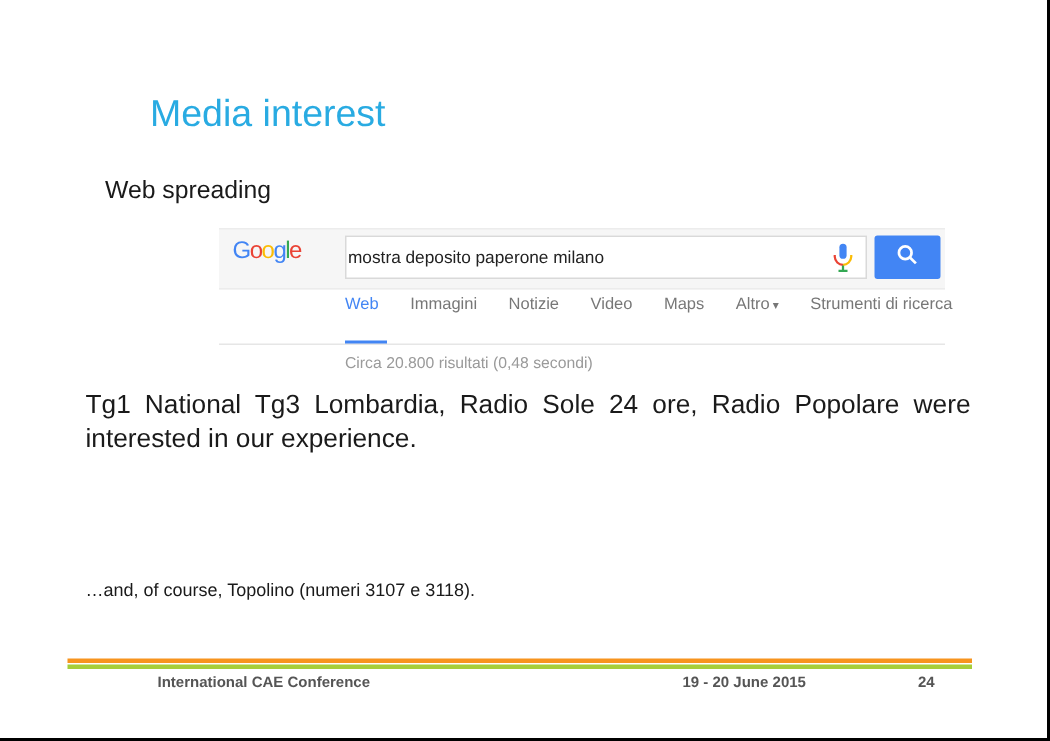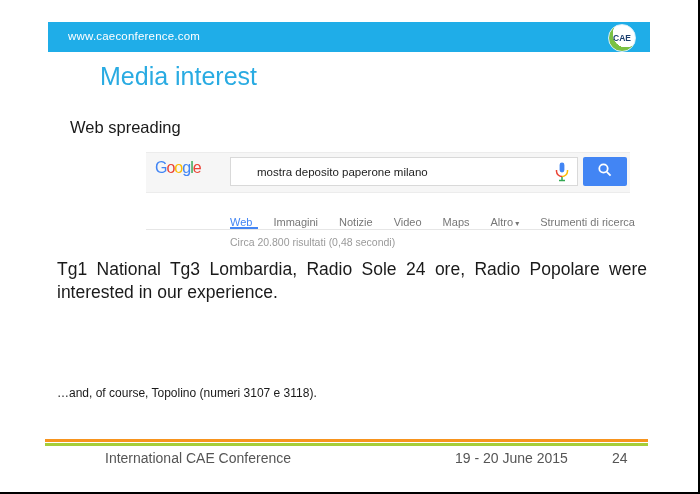--- a/index.html
+++ b/index.html
@@ -23,57 +23,51 @@
   .google{position:absolute;left:135px;top:150px;width:497px;height:104px;background:#ffffff;}
   .g-header{position:absolute;left:11px;top:2px;width:484px;height:41px;background:#f6f6f6;
             border-top:1px solid #ececec;border-bottom:1px solid #ececec;box-sizing:border-box;}
   .g-logo{position:absolute;left:20px;top:9px;font-size:16px;font-weight:500;letter-spacing:-1px;}
   .g-logo .c1,.g-logo .c4{color:#4285f4;}
   .g-logo .c2,.g-logo .c6{color:#ea4335;}
   .g-logo .c3{color:#fbbc05;}
   .g-logo .c5{color:#34a853;}
   .g-input{position:absolute;left:95px;top:7px;width:348px;height:29px;background:#ffffff;
            border:1px solid #d9d9d9;box-sizing:border-box;font-size:11.5px;color:#222;
-           padding:0 26px 0 26px;font-family:"Liberation Sans", sans-serif;}
+           padding:0 26px 0 1px;font-family:"Liberation Sans", sans-serif;}
   .g-mic{position:absolute;left:420px;top:12px;width:14px;height:20px;}
   .g-btn{position:absolute;left:448px;top:7px;width:44px;height:29px;background:#4285f4;
          border:none;border-radius:2px;display:flex;align-items:center;justify-content:center;cursor:pointer;}
-  .g-tabs{position:absolute;left:95px;top:47px;display:flex;gap:21px;font-size:11px;color:#777;margin-top:19px;}
+  .g-tabs{position:absolute;left:95px;top:47px;display:flex;gap:21px;font-size:11px;color:#777;}
   .g-tabs .tab{cursor:pointer;white-space:nowrap;}
   .g-tabs .tab.active{color:#4285f4;}
   .g-tabs .arrow{font-size:8px;color:#777;margin-left:2px;}
   .g-underline{position:absolute;left:95px;top:77px;width:28px;height:3px;background:#4285f4;}
   .g-divider{position:absolute;left:11px;top:79px;width:484px;height:1px;background:#e6e6e6;}
   .g-stats{position:absolute;left:95px;top:86px;font-size:10.5px;color:#9a9a9a;}
 
   
   .para{position:absolute;left:57px;width:590px;color:#1a1a1a;}
   .p1{top:258px;font-size:17.5px;line-height:1.32;text-align:justify;}
   .p2{top:318px;font-size:15px;line-height:1.5;}
   .p3{top:386px;font-size:12px;}
 
   
   .rule-orange{position:absolute;left:45px;top:439px;width:603px;height:3px;background:#f7941e;}
   .rule-green{position:absolute;left:45px;top:443px;width:603px;height:3px;background:#a6ce39;}
-  .foot-text{position:absolute;top:450px;font-size:14px;color:#555;}
+  .foot-text{position:absolute;top:450px;font-size:10px;color:#555;font-weight:bold;}
   .foot-left{left:105px;}
   .foot-center{left:455px;}
   .foot-page{left:612px;}
 </style>
 </head>
 <body>
 
 <div class="slide">
 
-  <div class="topbar">
-    <span class="url">www.caeconference.com</span>
-    <div class="cae-logo">
-      <span>CAE</span>
-    </div>
-  </div>
 
   <div class="title">Media interest</div>
   <div class="subtitle">Web spreading</div>
 
   <div class="google">
     <div class="g-header"></div>
 
     <div class="g-logo">
       <span class="c1">G</span><span class="c2">o</span><span class="c3">o</span><span class="c4">g</span><span class="c5">l</span><span class="c6">e</span>
     </div>

